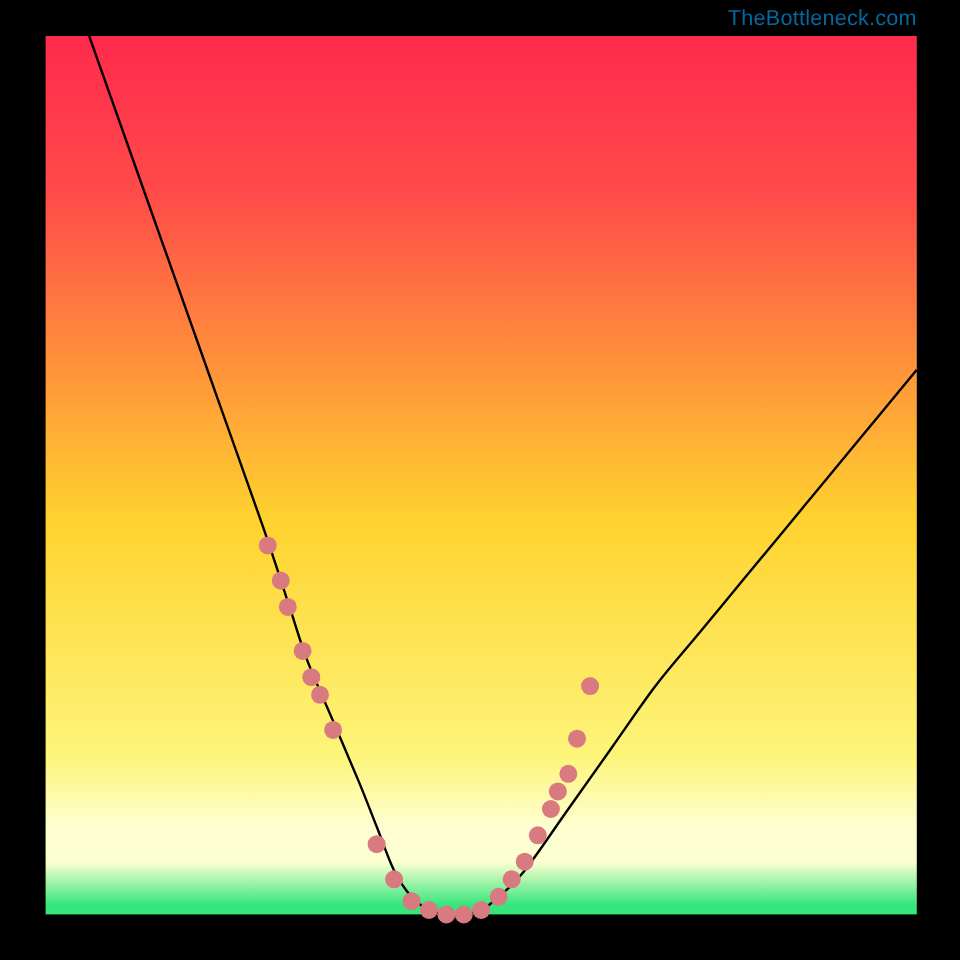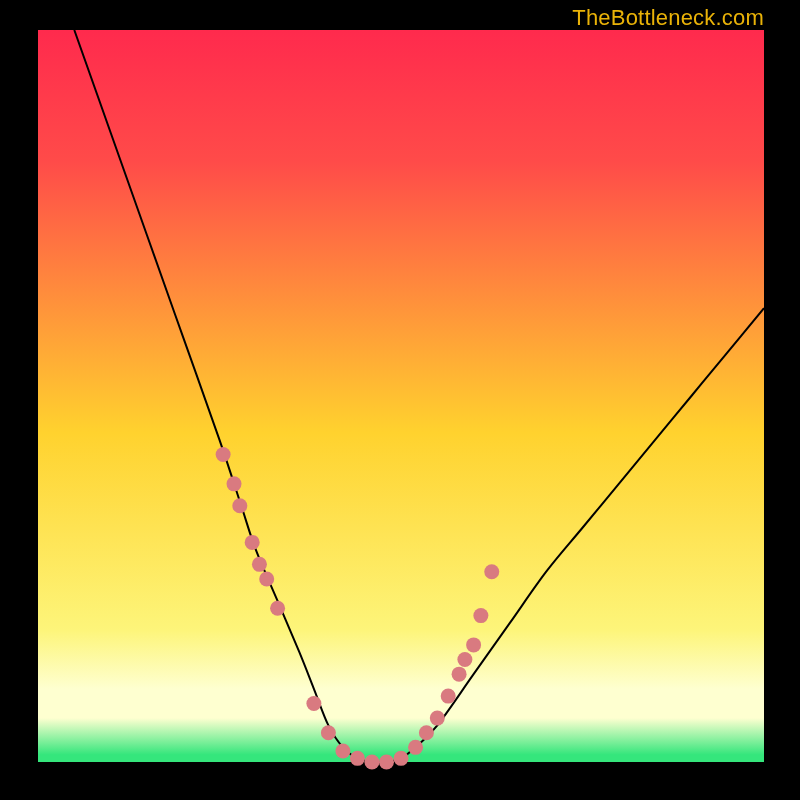--- a/index.html
+++ b/index.html
@@ -31,22 +31,22 @@
        var(--c-low) 82%,
        var(--c-pale) 90%,
        var(--c-pale) 94%,
        var(--c-green) 99%,
        var(--c-green) 100%);
   }
   .watermark {
     position: absolute;
     top: 5px;
     right: 36px;
-    color: #eab308;
-    font-size: 22px;
+    color: #0369a1;
+    font-size: 18px;
     font-weight: 500;
     letter-spacing: 0.2px;
     user-select: none;
     text-align: right;
   }
   svg.curve {
     position: absolute;
     left: 38px;
     top: 30px;
     width: 726px;

